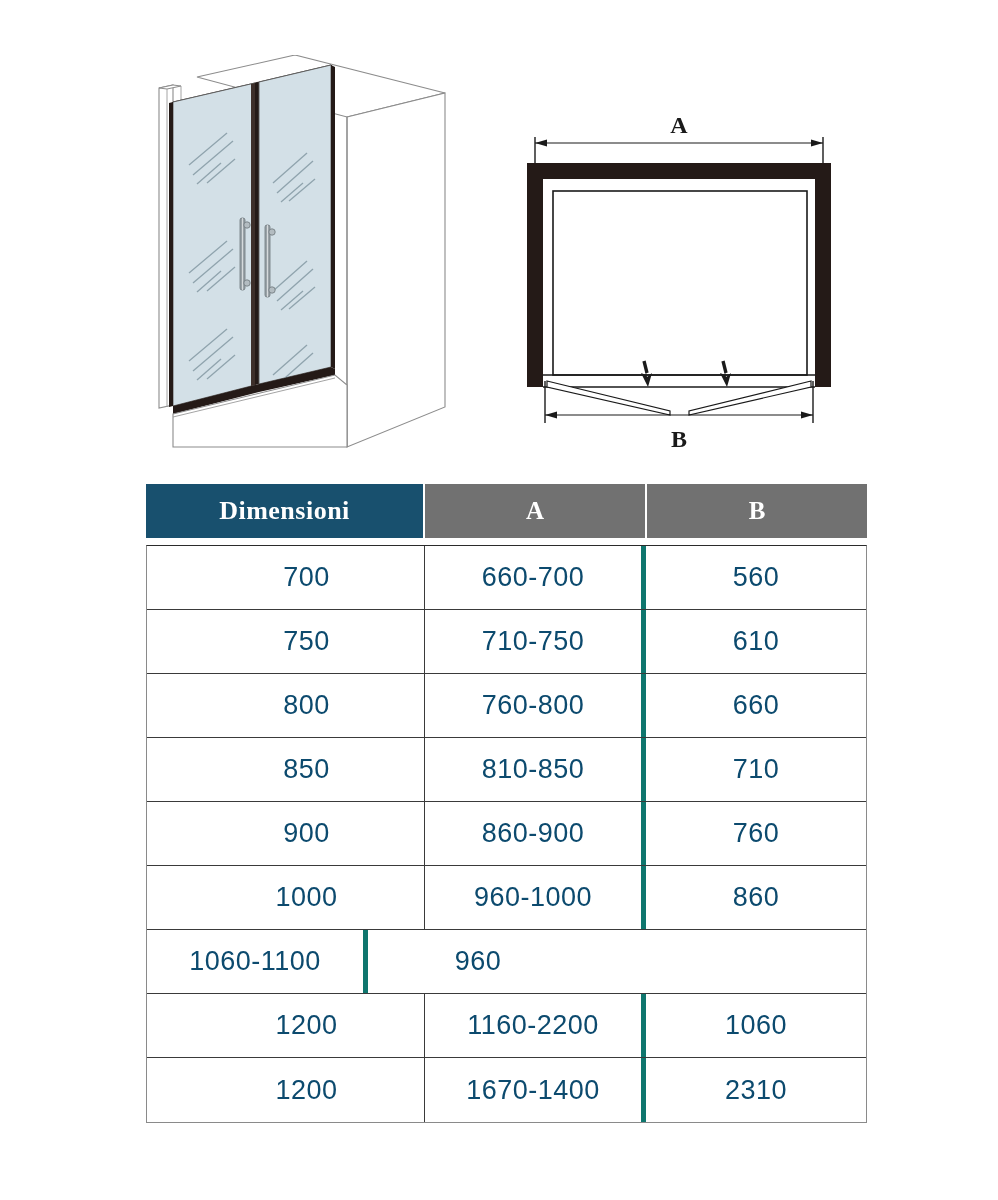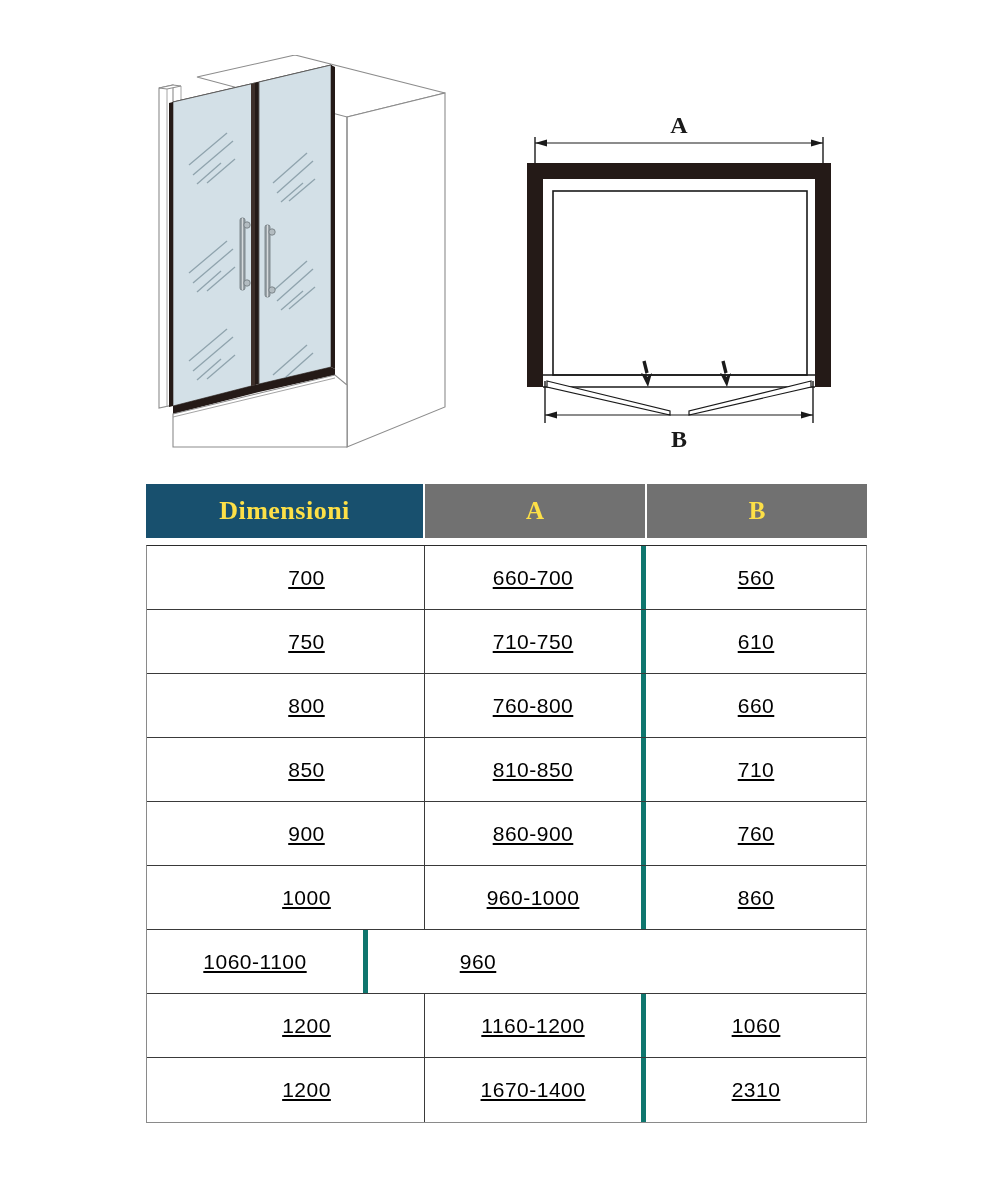--- a/index.html
+++ b/index.html
@@ -45,21 +45,21 @@
     display: flex;
     height: 54px;
     margin-bottom: 7px;
   }
   .th {
     display: flex;
     align-items: center;
     justify-content: center;
     font-family: "Liberation Serif", serif;
     font-weight: bold;
-    color: #fde047;
+    color: #ffffff;
     box-sizing: border-box;
   }
   .th-dim {
     width: 279px;
     background: #18506e;
     font-size: 26px;
     letter-spacing: 0.5px;
     border-right: 2px solid #ffffff;
   }
   .th-a {
@@ -84,24 +84,23 @@
     height: 64px;
     border-bottom: 1px solid #3a3a3a;
     box-sizing: border-box;
   }
   .trow:last-child { border-bottom: none; }
   .td {
     display: flex;
     align-items: center;
     box-sizing: border-box;
     font-family: "Liberation Sans", sans-serif;
-    font-size: 21px;
-    color: #000000;
+    font-size: 27px;
+    color: #0c4a6e;
     letter-spacing: 0.5px;
-    text-decoration: underline;
   }
   .td-dim {
     width: 278px;
     justify-content: center;
     padding-left: 42px;
     border-right: 1px solid #3a3a3a;
   }
   .td-a {
     width: 221px;
     justify-content: center;
@@ -315,21 +314,21 @@
         <div class="td td-dim">1000</div>
         <div class="td td-a">960-1000</div>
         <div class="td td-b">860</div>
       </div>
       <div class="trow">
         <div class="td td-a">1060-1100</div>
         <div class="td td-b">960</div>
       </div>
       <div class="trow">
         <div class="td td-dim">1200</div>
-        <div class="td td-a">1160-1200</div>
+        <div class="td td-a">1160-2200</div>
         <div class="td td-b">1060</div>
       </div>
       <div class="trow">
         <div class="td td-dim">1200</div>
         <div class="td td-a">1670-1400</div>
         <div class="td td-b">2310</div>
       </div>
     </div>
 </div>
 

